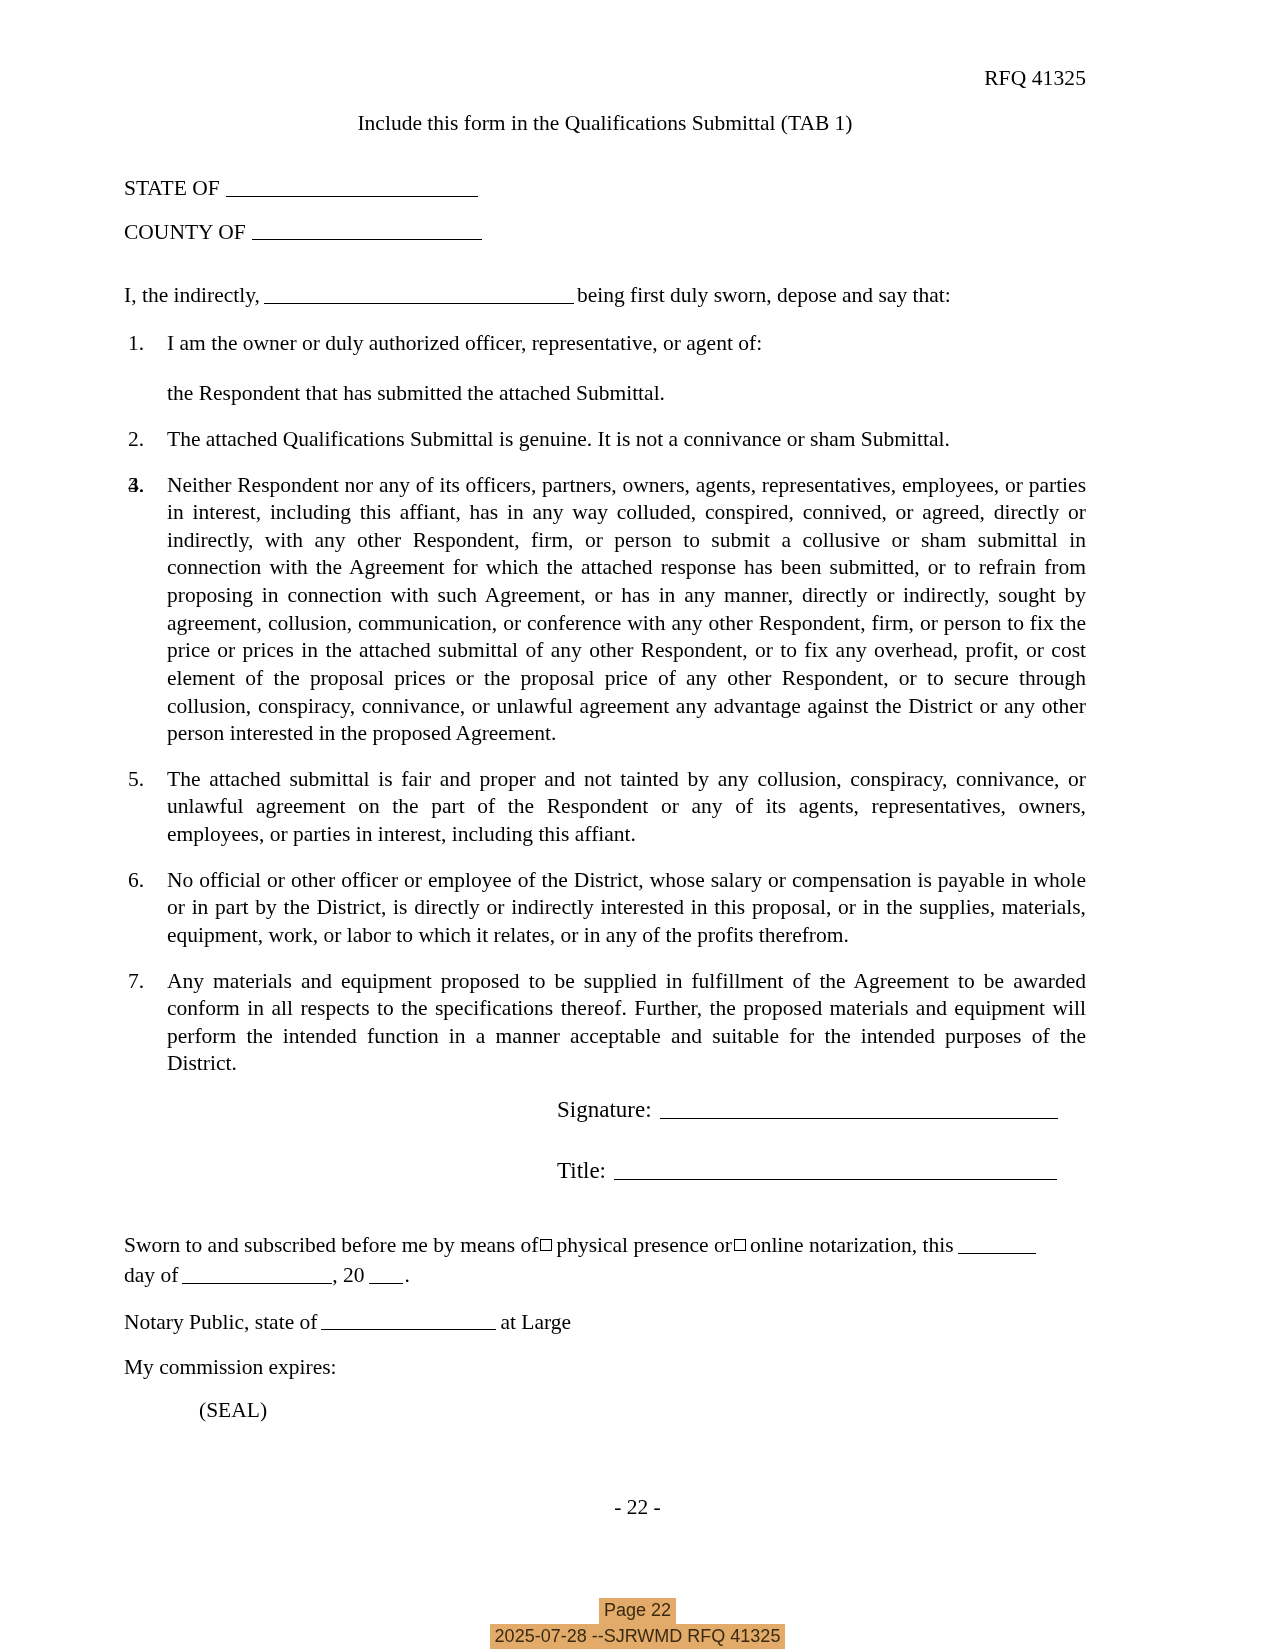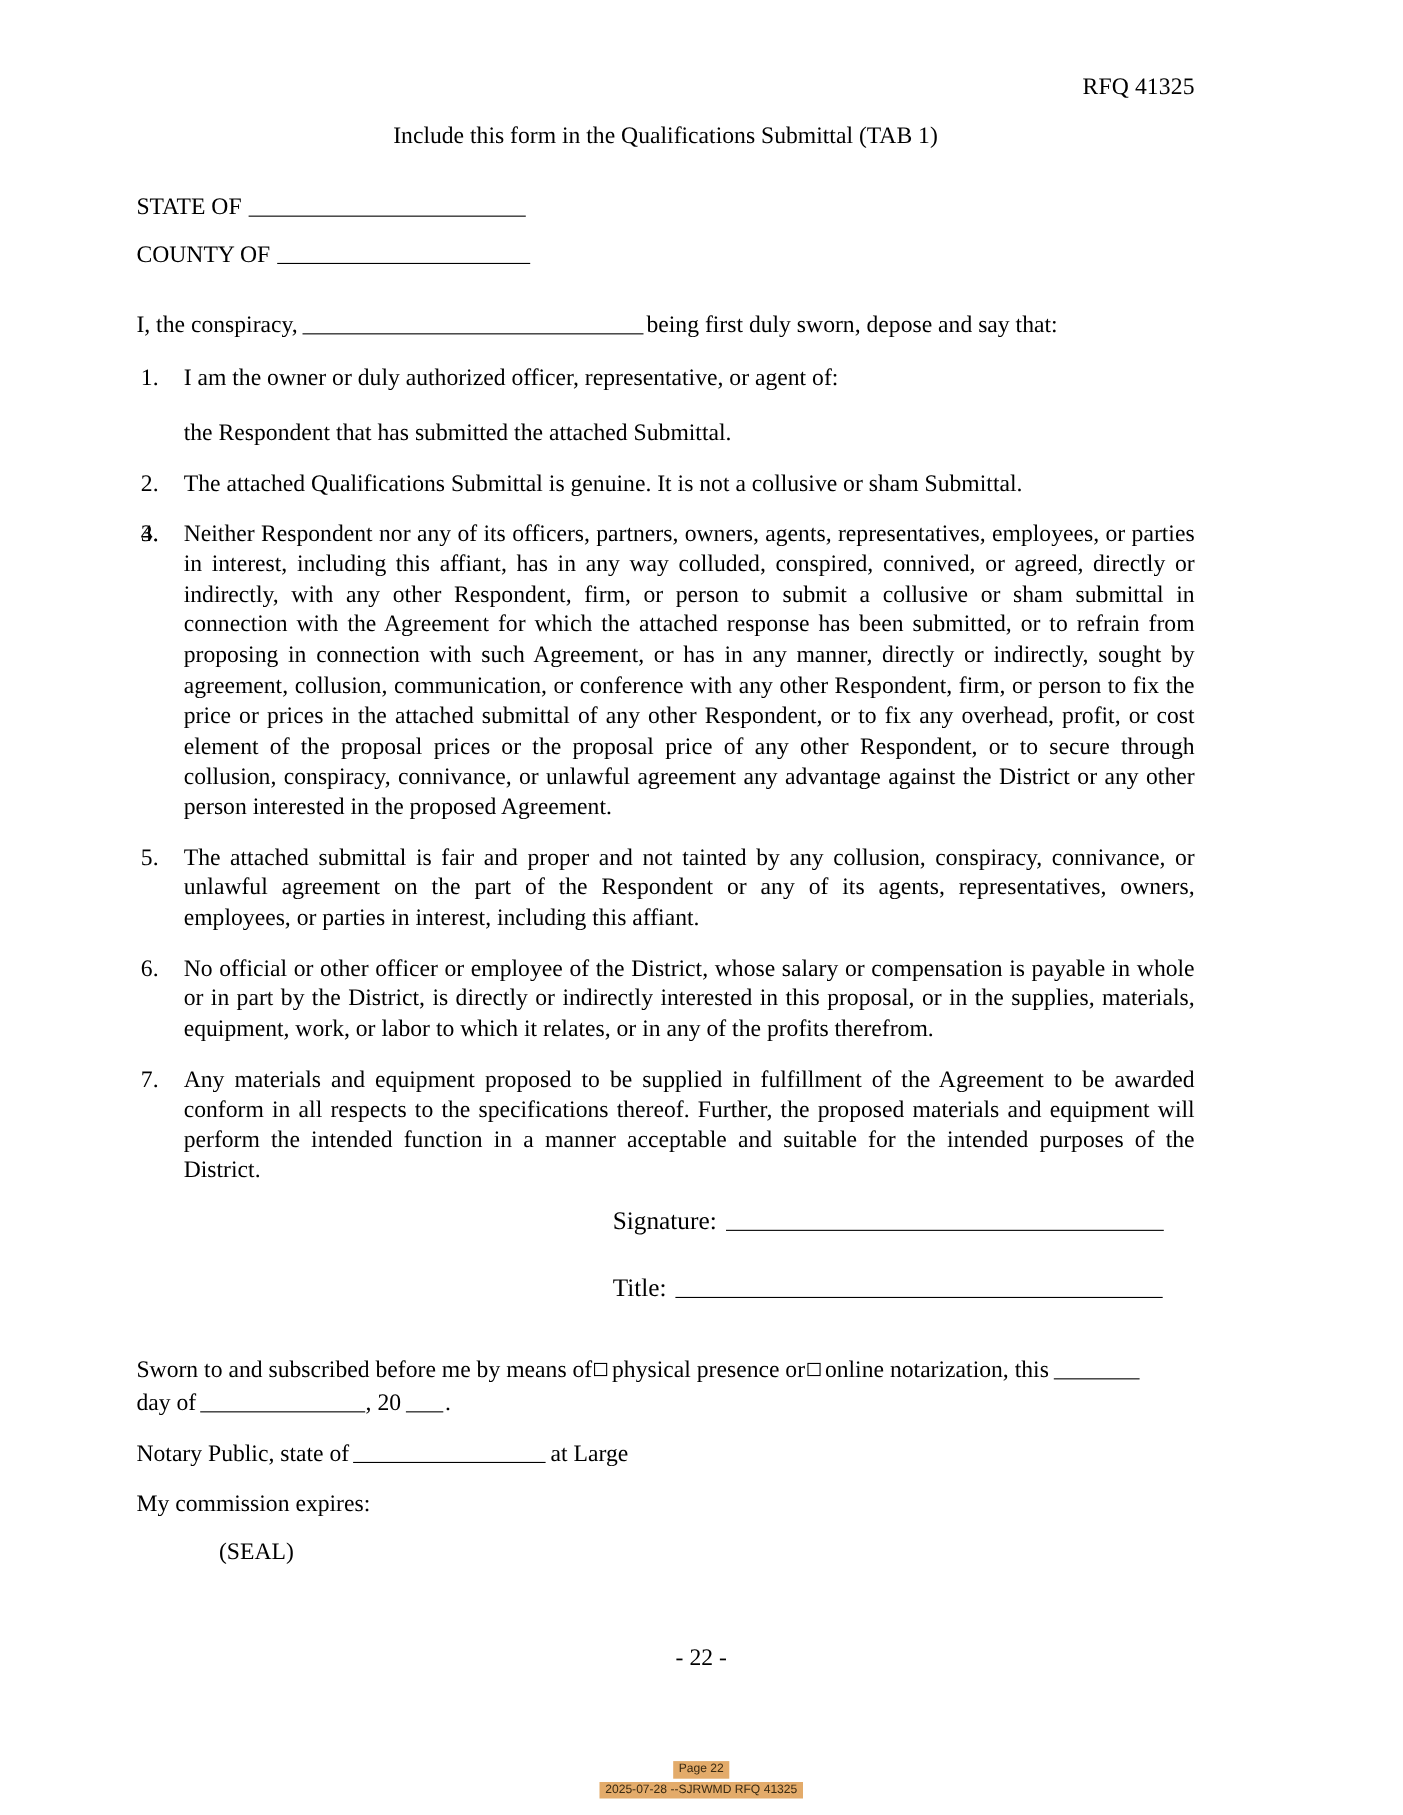--- a/index.html
+++ b/index.html
@@ -167,21 +167,21 @@
     font-family: "Liberation Sans", "DejaVu Sans", sans-serif;
   }
   .footer-stamp .stamp-line {
     display: block;
     text-align: center;
   }
   .footer-stamp .stamp-text {
     display: inline-block;
     background: #e3ab6a;
     color: #3a2a12;
-    font-size: 11px;
+    font-size: 18px;
     line-height: 1.42;
     padding: 0 5px;
   }
 </style>
 </head>
 <body>
 
 <div class="page">
 
   <div class="content">
@@ -193,33 +193,33 @@
 
     <div class="field-line state">
       <span>STATE OF</span><span class="blank w-state"></span>
     </div>
 
     <div class="field-line county">
       <span>COUNTY OF</span><span class="blank w-county"></span>
     </div>
 
     <div class="undersigned">
-      <span>I, the conspiracy,</span><span class="blank w-under"></span><span>being first duly sworn, depose and say that:</span>
+      <span>I, the indirectly,</span><span class="blank w-under"></span><span>being first duly sworn, depose and say that:</span>
     </div>
 
     <ol class="items">
       <li>
         <span class="num">1.</span>
         <span>I am the owner or duly authorized officer, representative, or agent of:</span>
         <span class="item-rule"></span>
         <span class="item-subtext">the Respondent that has submitted the attached Submittal.</span>
       </li>
       <li>
         <span class="num">2.</span>
-        <span>The attached Qualifications Submittal is genuine. It is not a collusive or sham Submittal.</span>
+        <span>The attached Qualifications Submittal is genuine. It is not a connivance or sham Submittal.</span>
       </li>
       <li>
         <span class="num">3.</span>
       </li>
       <li>
         <span class="num">4.</span>
         <span>Neither Respondent nor any of its officers, partners, owners, agents, representatives, employees, or parties in interest, including this affiant, has in any way colluded, conspired, connived, or agreed, directly or indirectly, with any other Respondent, firm, or person to submit a collusive or sham submittal in connection with the Agreement for which the attached response has been submitted, or to refrain from proposing in connection with such Agreement, or has in any manner, directly or indirectly, sought by agreement, collusion, communication, or conference with any other Respondent, firm, or person to fix the price or prices in the attached submittal of any other Respondent, or to fix any overhead, profit, or cost element of the proposal prices or the proposal price of any other Respondent, or to secure through collusion, conspiracy, connivance, or unlawful agreement any advantage against the District or any other person interested in the proposed Agreement.</span>
       </li>
       <li>
         <span class="num">5.</span>

